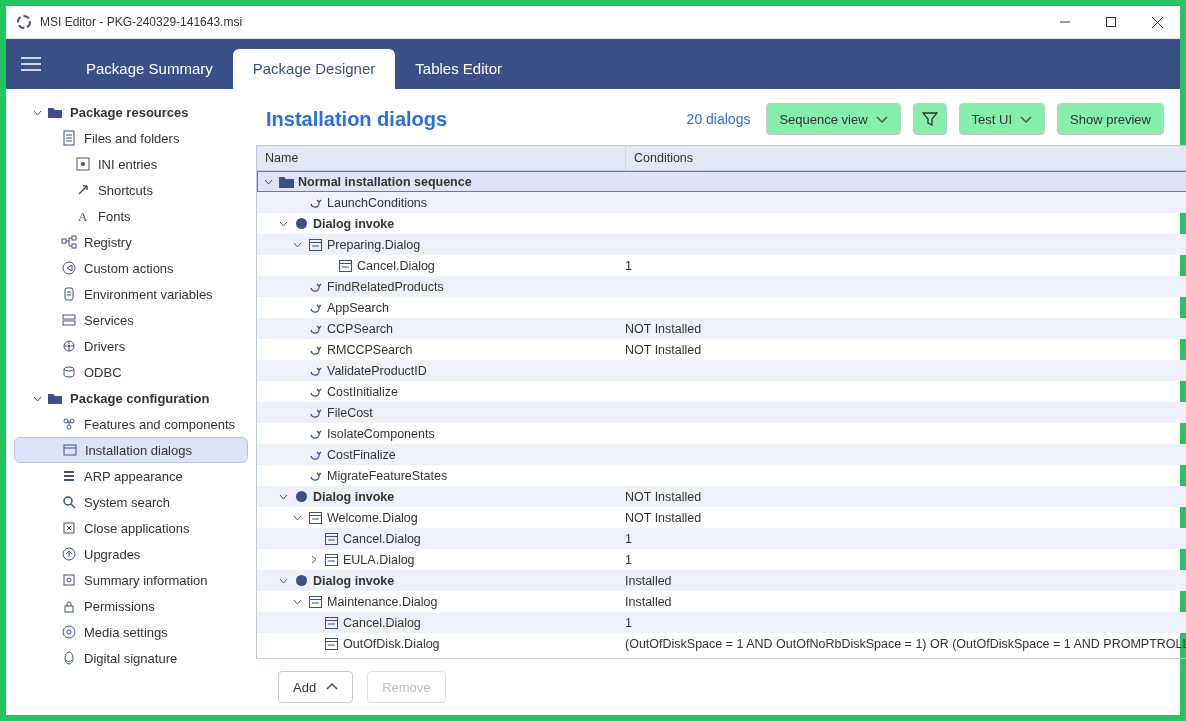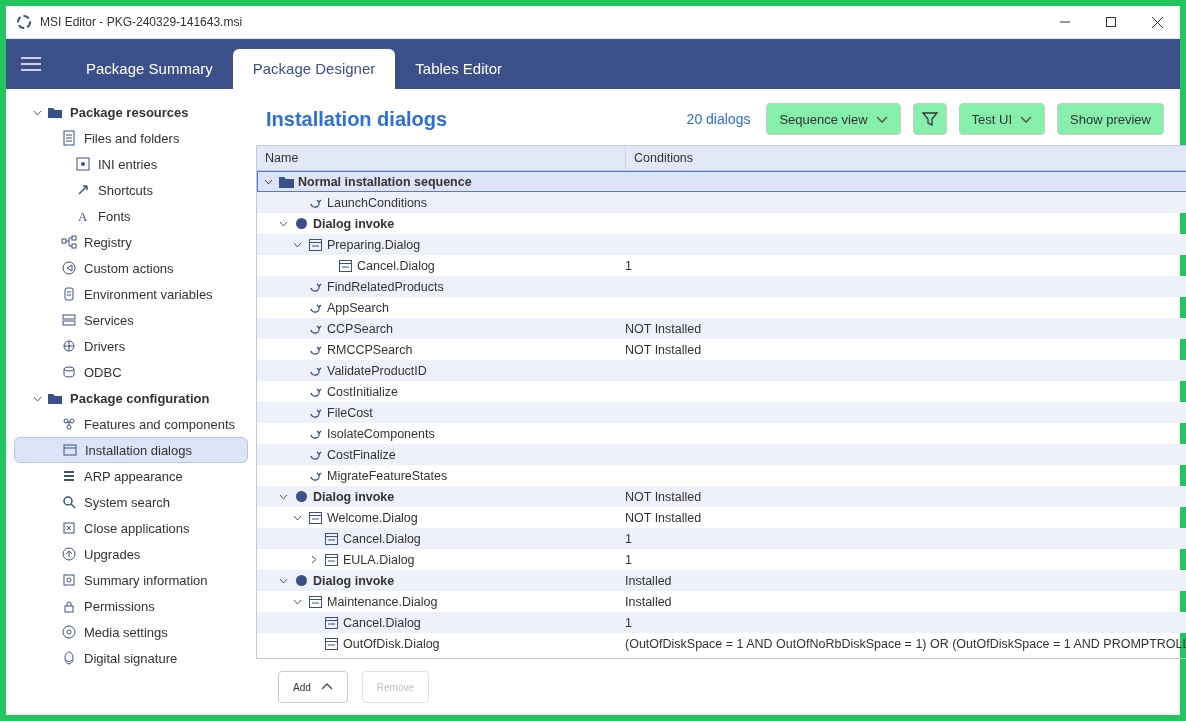--- a/index.html
+++ b/index.html
@@ -44,21 +44,21 @@
 .row .rchev{width:12px;display:flex;justify-content:center;color:#555;font-size:10px;}
 .row .ricon{width:16px;display:flex;justify-content:center;color:#3b5089;}
 .row.bold .rlabel{font-weight:600;}
 .row.sel{background:#dde4f7!important;border:1px solid #5b77c5;box-sizing:border-box;}
 .depth0{padding-left:4px;}
 .depth1{padding-left:20px;}
 .depth2{padding-left:34px;}
 .depth3{padding-left:50px;}
 .depth4{padding-left:64px;}
 .footer{display:flex;gap:14px;padding:12px 0 0 22px;}
-.fbtn{height:30px;border:1px solid #c9c9c9;border-radius:4px;background:#fff;padding:0 14px;display:flex;align-items:center;gap:10px;cursor:pointer;font-size:10px;}
+.fbtn{height:30px;border:1px solid #c9c9c9;border-radius:4px;background:#fff;padding:0 14px;display:flex;align-items:center;gap:10px;cursor:pointer;font-size:13px;}
 .fbtn.disabled{color:#bdbdbd;border-color:#e0e0e0;}
 svg{display:block;}
 </style>
 </head>
 <body>
 
 <div class="window">
 
   <div class="titlebar">
     <span class="logo">

